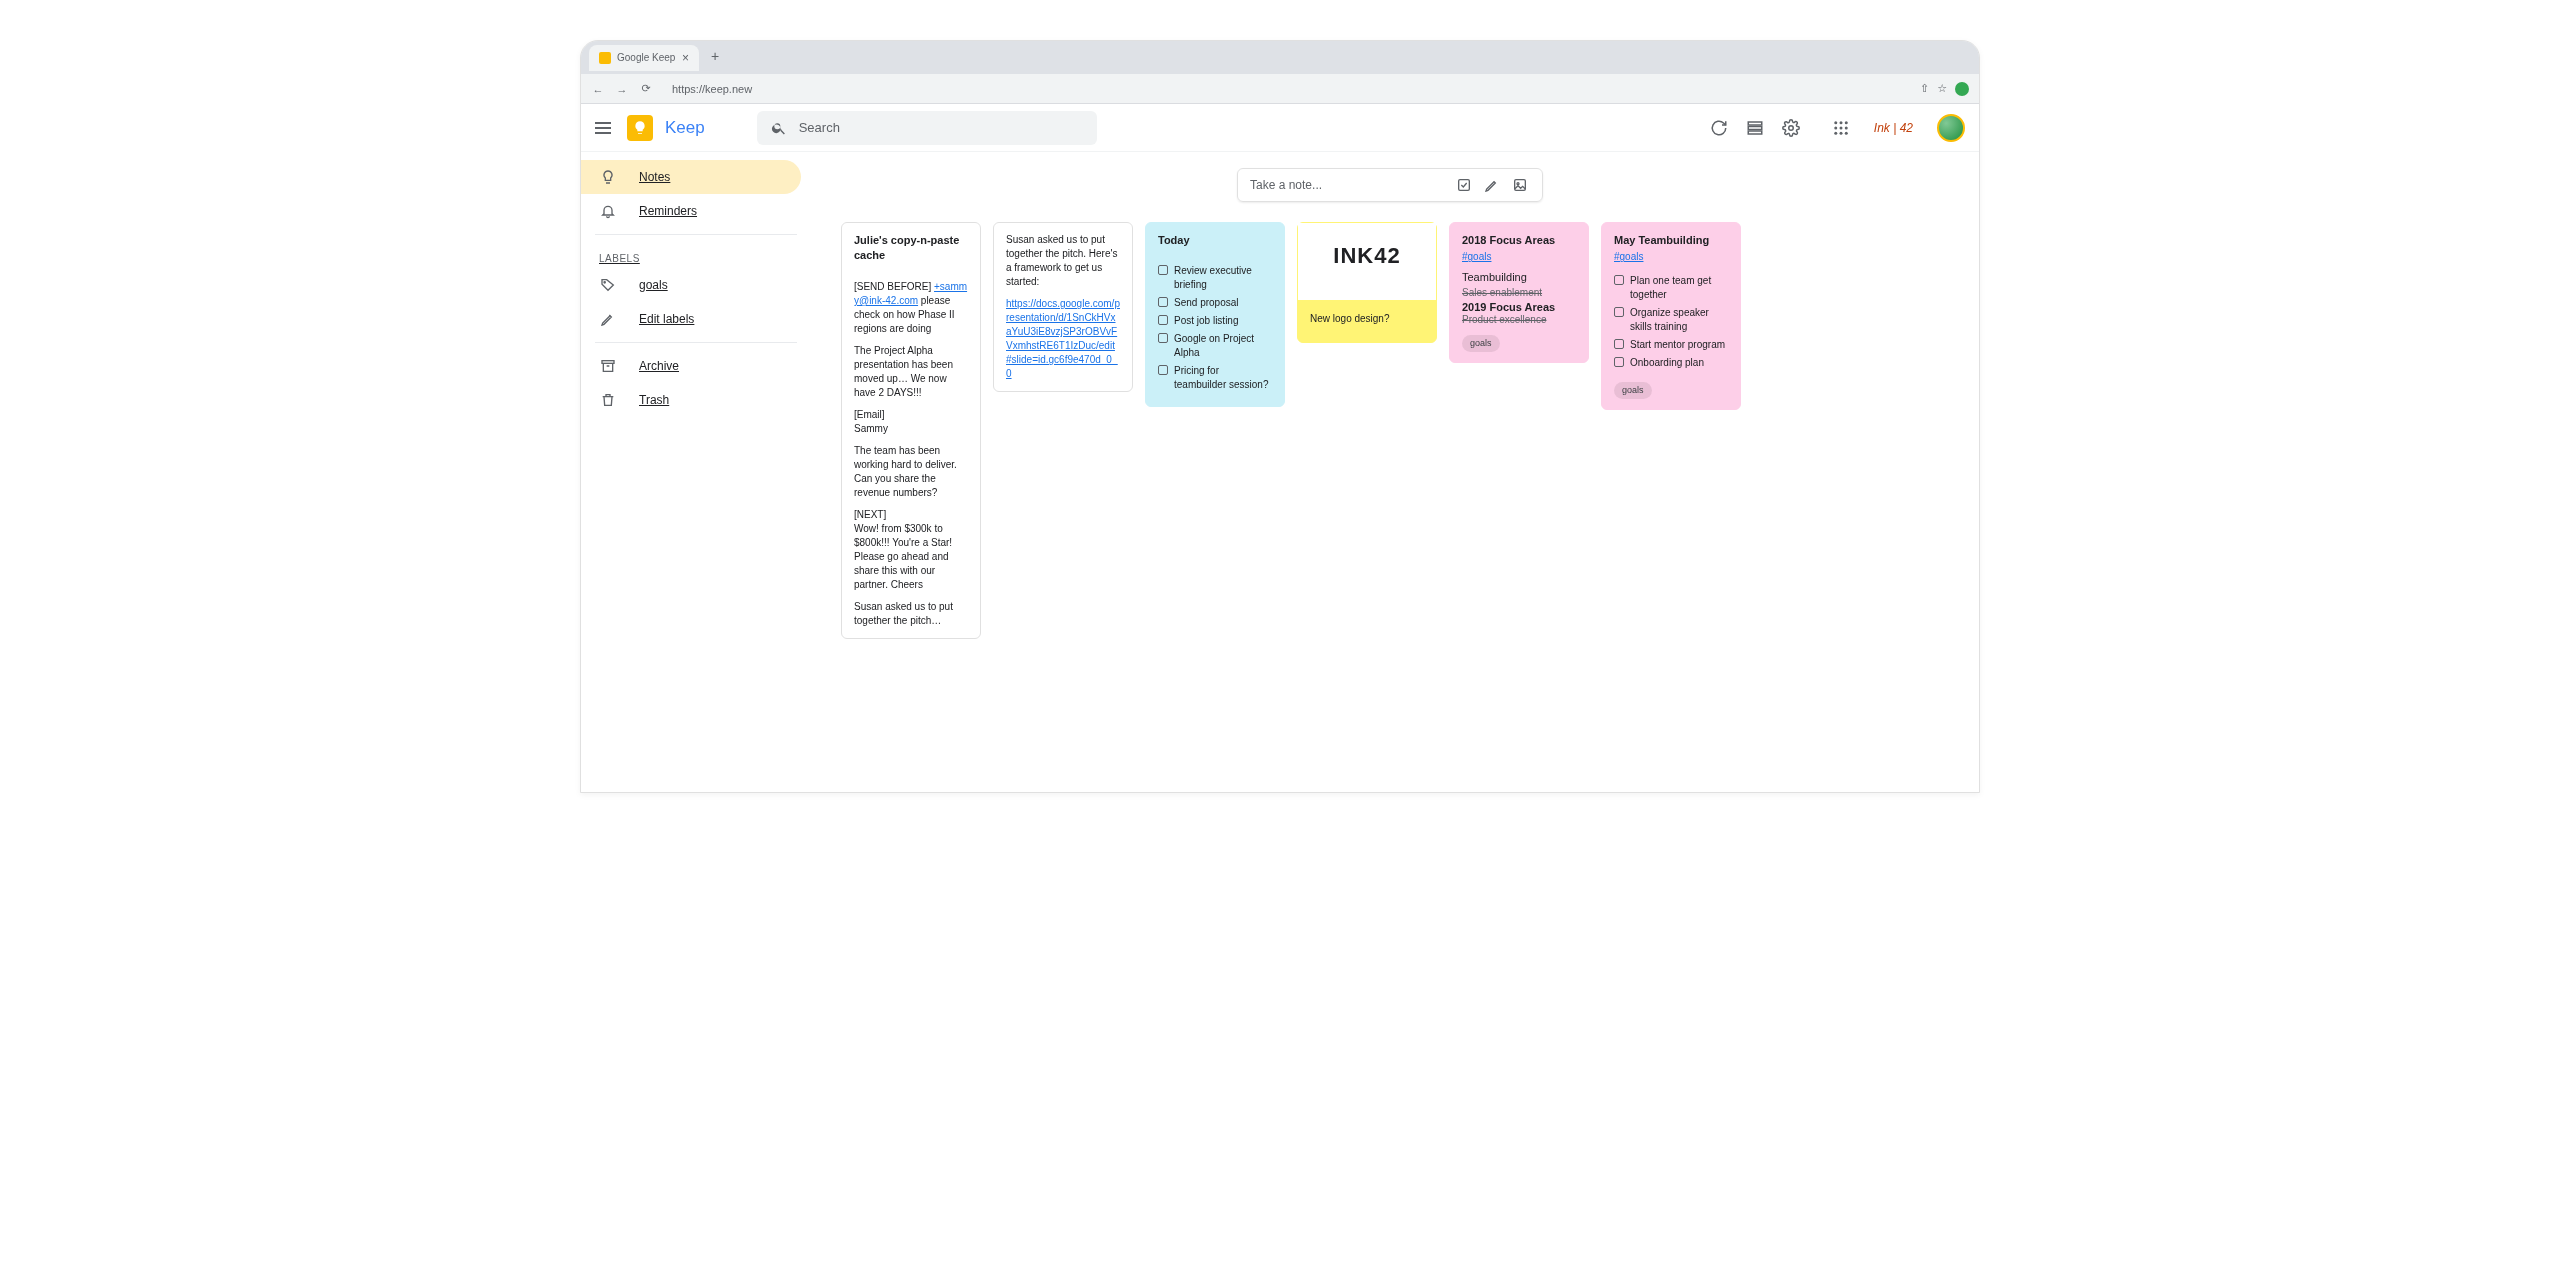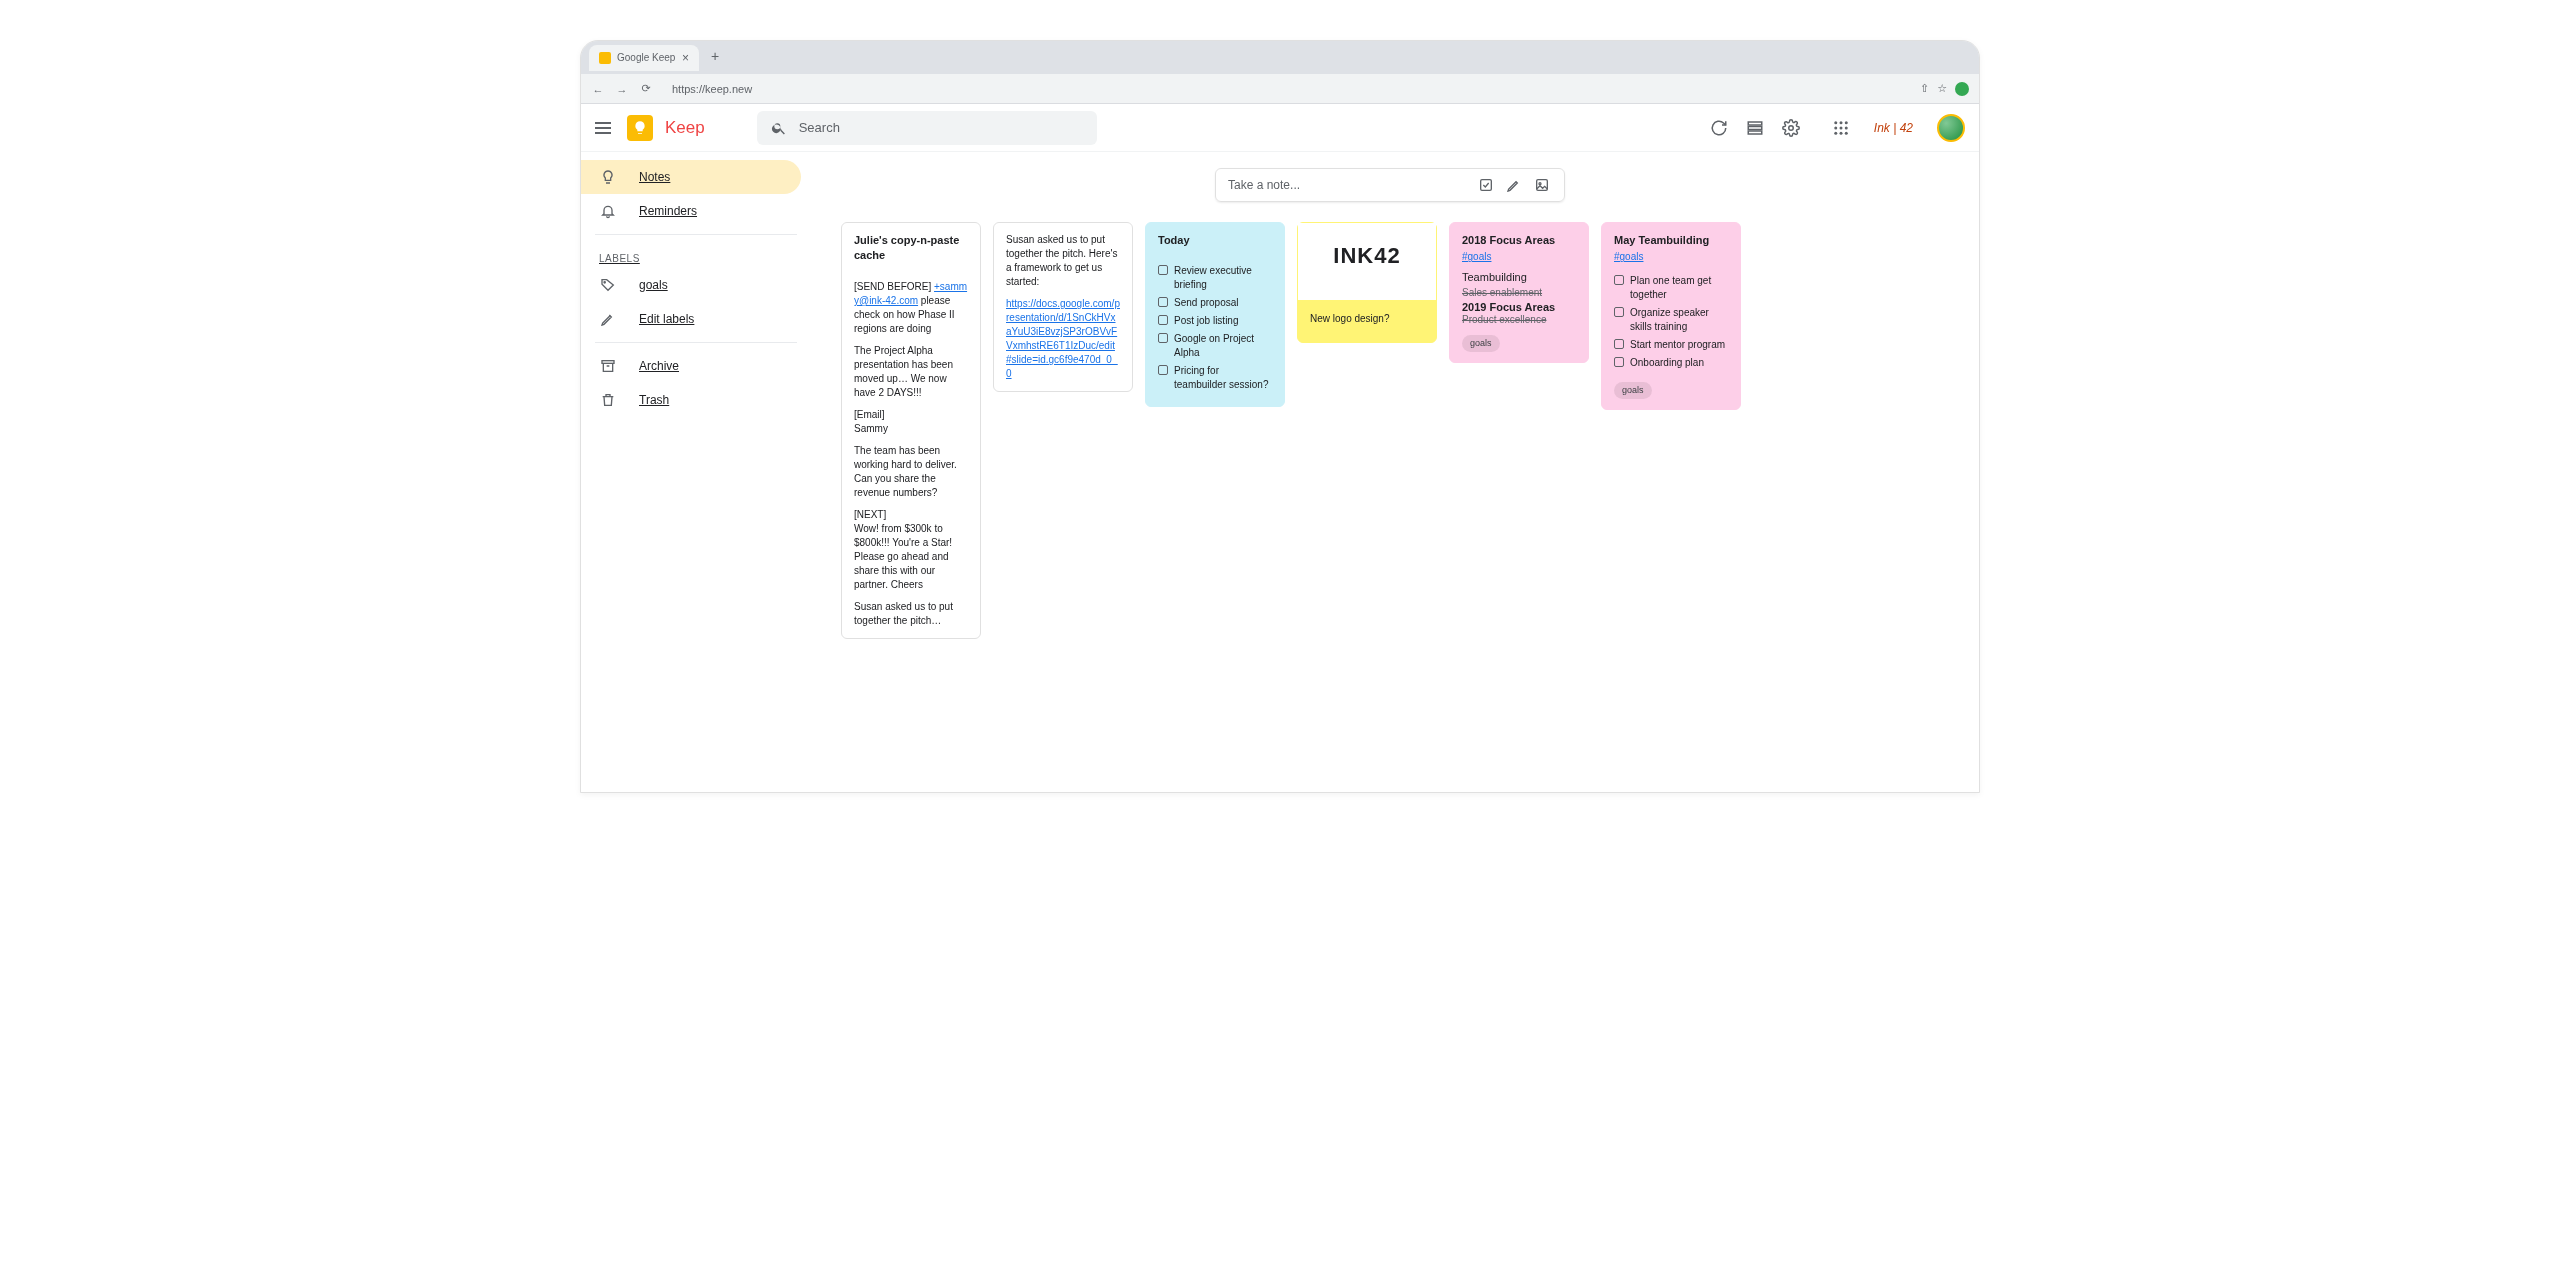--- a/index.html
+++ b/index.html
@@ -67,21 +67,21 @@
     display: flex;
     align-items: center;
     padding: 0 14px;
     gap: 12px;
     border-bottom: 1px solid #f1f3f4;
   }
   .hamburger { width:20px; height:20px; display:flex; flex-direction:column; justify-content:center; gap:3px; }
   .hamburger span { height:2px; background:#5f6368; width:16px; }
   .keep-logo { width:26px; height:26px; background:#fbbc04; border-radius:4px; display:flex; align-items:center; justify-content:center; }
   .keep-logo svg { width:16px; height:16px; }
-  .app-name { font-size:17px; color:#ef4444; }
+  .app-name { font-size:17px; color:#3b82f6; }
   .search-box {
     margin-left: 40px;
     background: #f1f3f4;
     height: 34px;
     width: 340px;
     border-radius: 6px;
     display: flex;
     align-items: center;
     padding: 0 14px;
     gap: 12px;
@@ -100,21 +100,21 @@
     padding:0 18px; gap:22px; font-size:12px; color:#202124;
     border-radius: 0 18px 18px 0; margin-right:10px;
   }
   .side-item.active { background:#feefc3; font-weight:500; }
   .side-item .icn { width:18px; color:#5f6368; display:flex; align-items:center; justify-content:center; }
   .side-heading { font-size:10px; color:#5f6368; padding:12px 18px 4px; letter-spacing:0.5px; }
   .side-divider { height:1px; background:#e8eaed; margin:6px 14px; }
   
   .content { flex:1; padding:16px 40px 16px 30px; }
   .take-note-bar {
-    width:350px; height:34px; margin:0 auto 20px;
+    width:306px; height:34px; margin:0 auto 20px;
     border:1px solid #e0e0e0; border-radius:6px;
     display:flex; align-items:center; padding:8px 12px;
     font-size:12px; color:#5f6368; box-shadow:0 1px 2px rgba(0,0,0,0.08);
     gap:8px;
   }
   .take-note-bar .placeholder { flex:1; }
   .take-note-bar .tn-icon { width:20px; display:flex; align-items:center; justify-content:center; color:#5f6368; }
   
   .notes-row { display:flex; gap:12px; align-items:flex-start; }
   .note {

